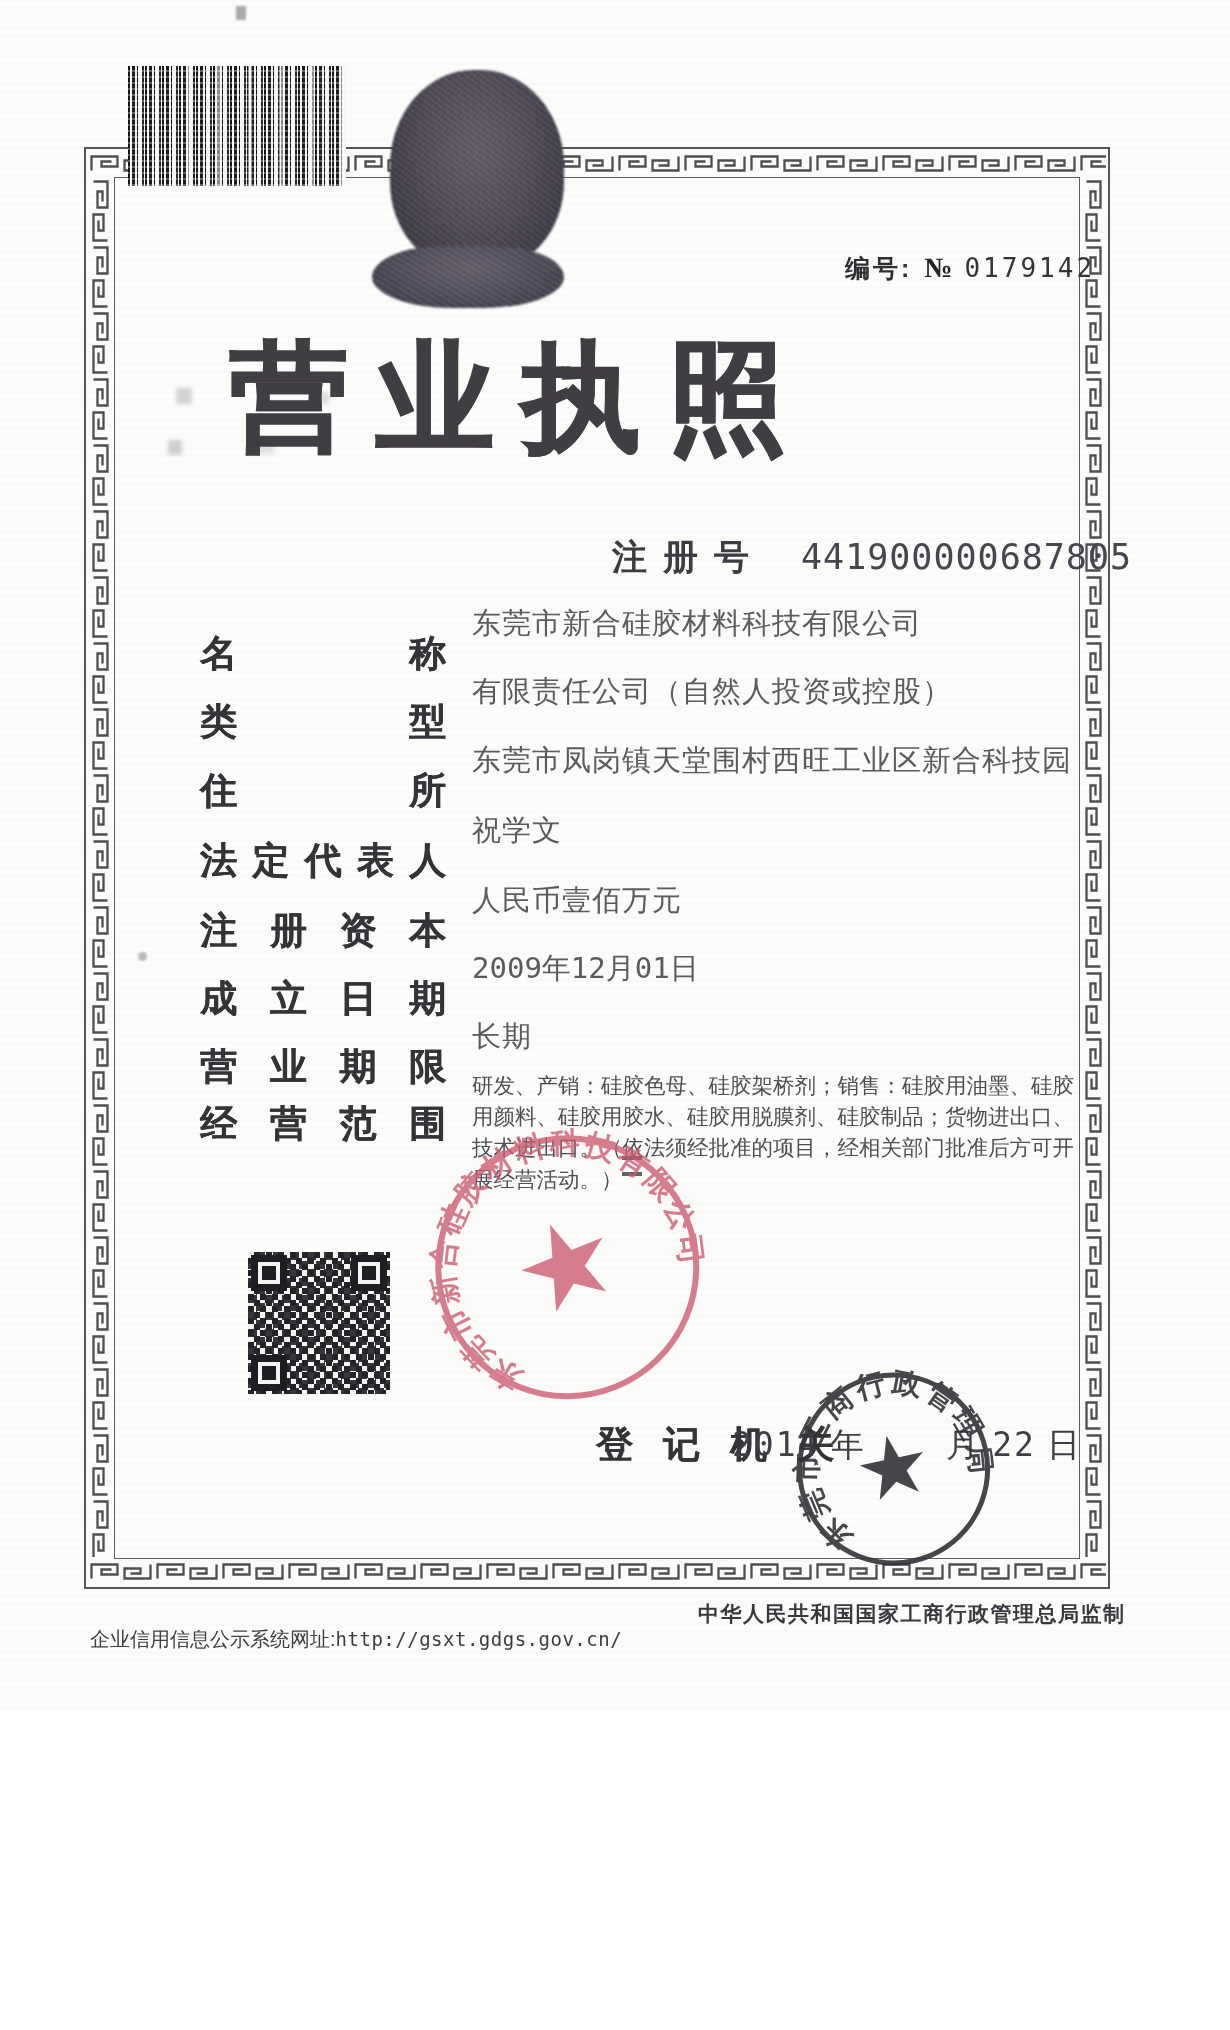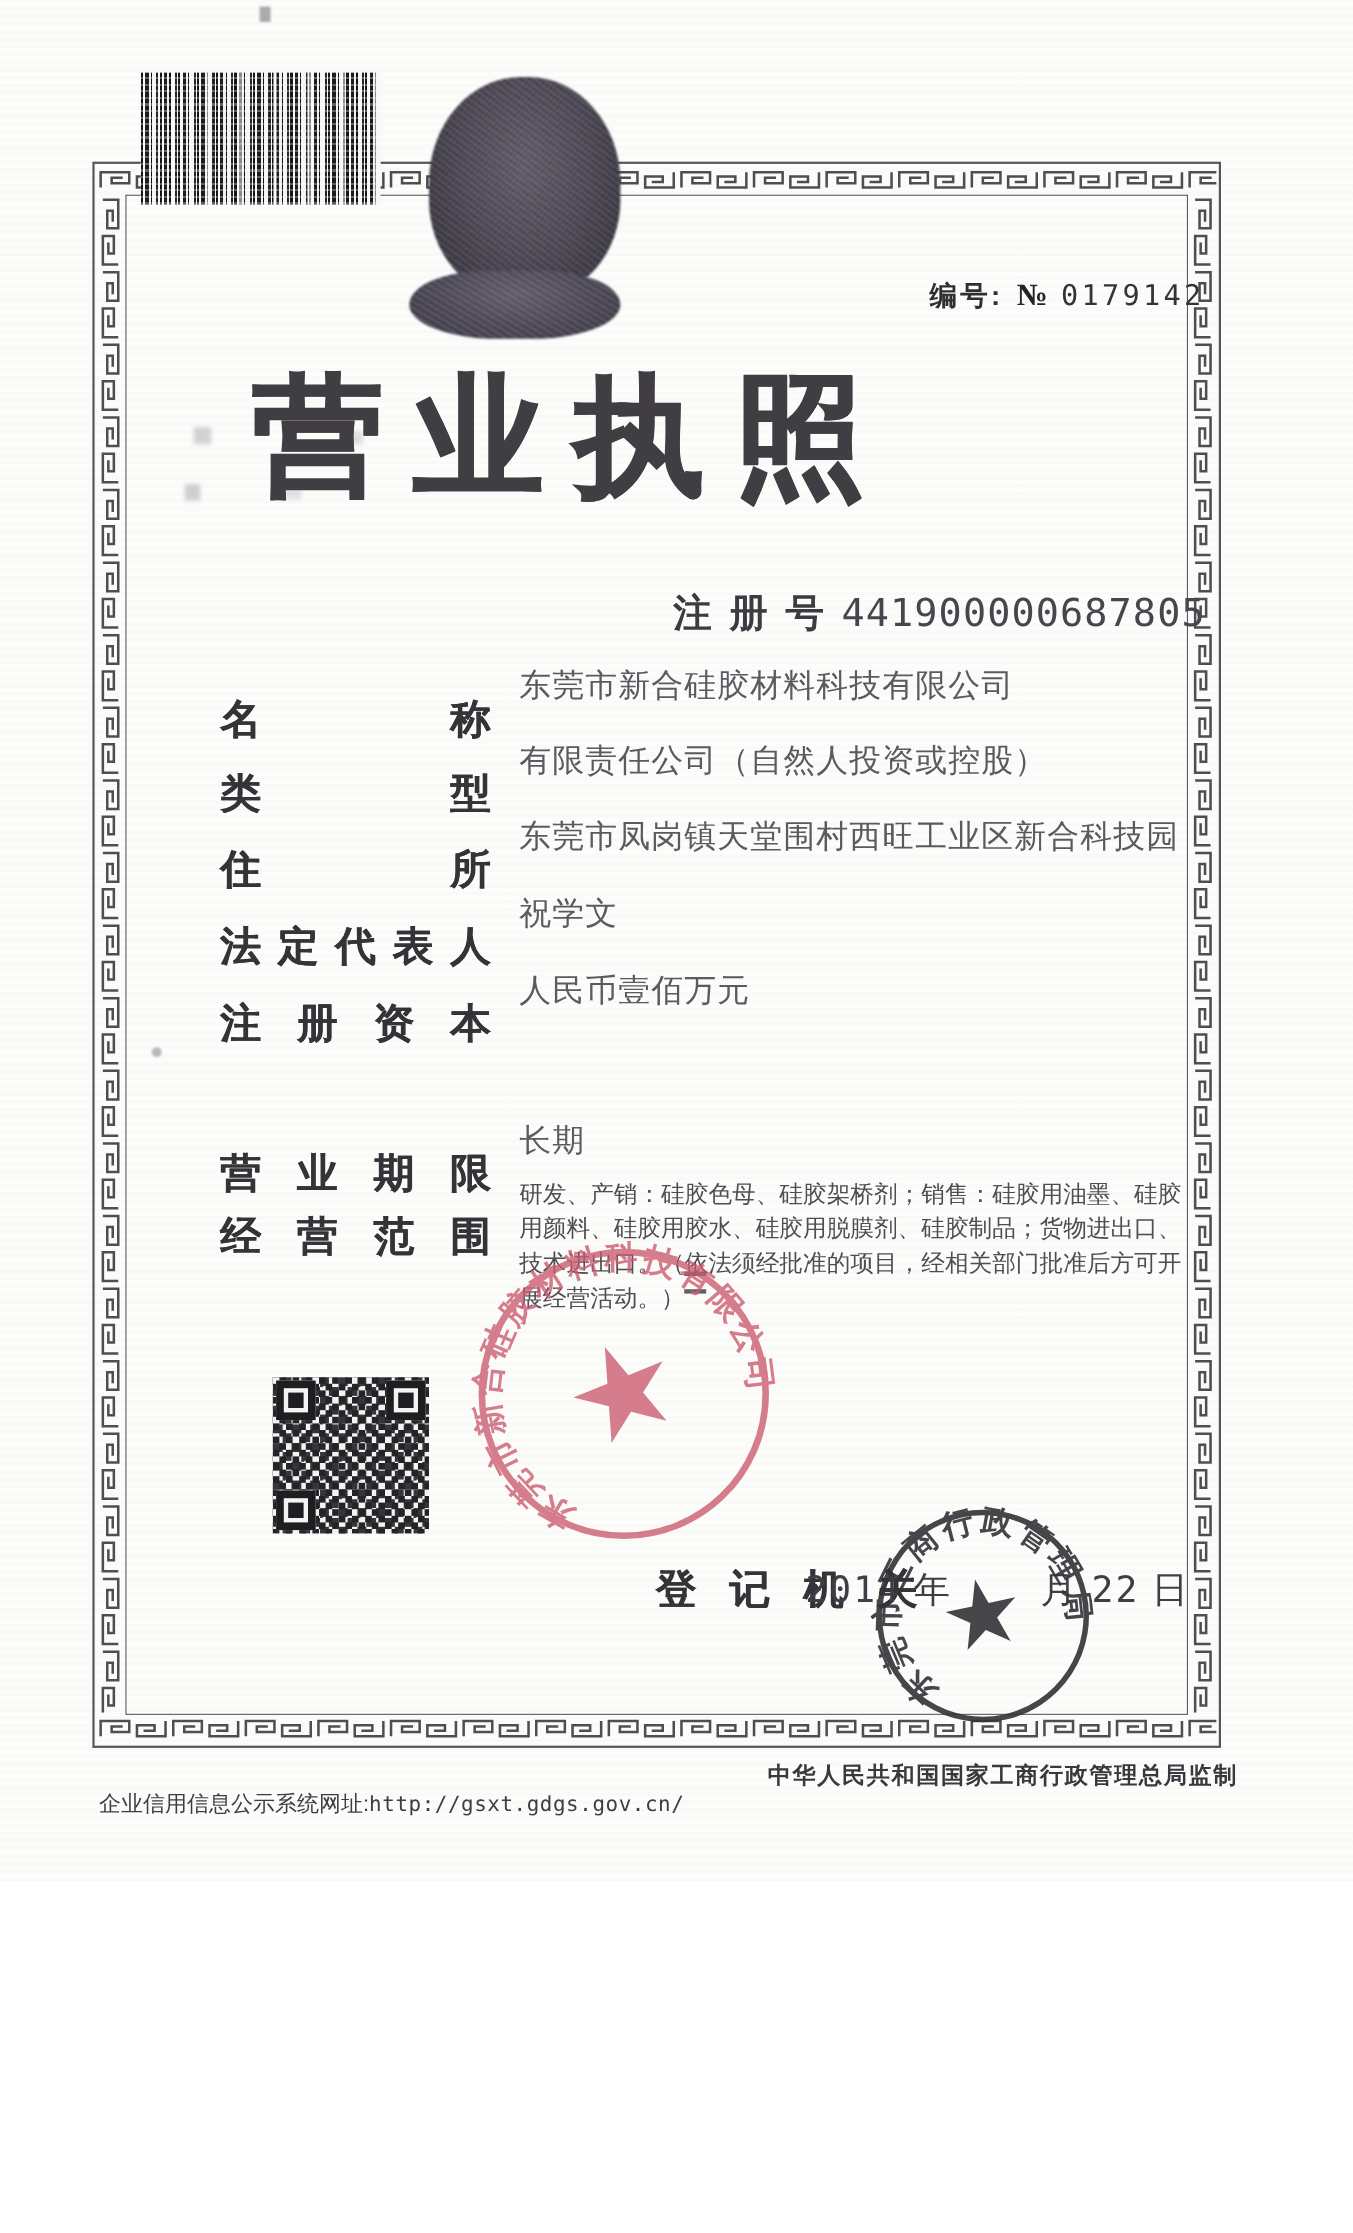--- a/index.html
+++ b/index.html
@@ -71,21 +71,21 @@
   .title{
     position:absolute; left:230px; top:330px; width:556px; z-index:3;
     font-size:118px; line-height:1.15; font-weight:900; color:#413e43;
     text-align:justify; text-align-last:justify;
     -webkit-text-stroke:2px #413e43;
     text-shadow:1px 0 0 #413e43, 0 1px 0 #413e43;
   }
 
   
   .regno{position:absolute; left:612px; top:534px; z-index:3;
-    display:flex; align-items:baseline; }
+    display:flex; align-items:baseline; gap:36px;}
   .regno-label{font-size:35px; font-weight:700; letter-spacing:16px; color:#3b3b41;}
   .regno-value{font-family:"DejaVu Sans Mono", monospace; font-size:35px; color:#46464e; letter-spacing:1px;}
 
   
   .frow{position:absolute; left:200px; width:890px; display:flex; align-items:flex-start; z-index:3;}
   .f-label{
     flex:0 0 246px; font-size:37px; font-weight:700; color:#333338;
     text-align:justify; text-align-last:justify;
     text-shadow:.6px 0 0 #333338;
     margin-top:31px;
@@ -331,20 +331,24 @@
     <div class="f-value">有限责任公司（自然人投资或控股）</div>
   </div>
   <div class="frow" style="top:805px">
     <div class="f-label">法定代表人</div>
     <div class="f-value">祝学文</div>
   </div>
   <div class="frow" style="top:875px">
     <div class="f-label">注册资本</div>
     <div class="f-value">人民币壹佰万元</div>
   </div>
+  <div class="frow" style="top:943px">
+    <div class="f-label">成立日期</div>
+    <div class="f-value v-mono">2009年12月01日</div>
+  </div>
   <div class="frow" style="top:1011px">
     <div class="f-label">营业期限</div>
     <div class="f-value">长期</div>
   </div>
   <div class="frow" style="top:1068px">
     <div class="f-label">经营范围</div>
     <div class="f-value v-scope">研发、产销：硅胶色母、硅胶架桥剂；销售：硅胶用油墨、硅胶用颜料、硅胶用胶水、硅胶用脱膜剂、硅胶制品；货物进出口、技术进出口。（依法须经批准的项目，经相关部门批准后方可开展经营活动。）</div>
   </div>
   <div class="scope-mark"></div>
 

